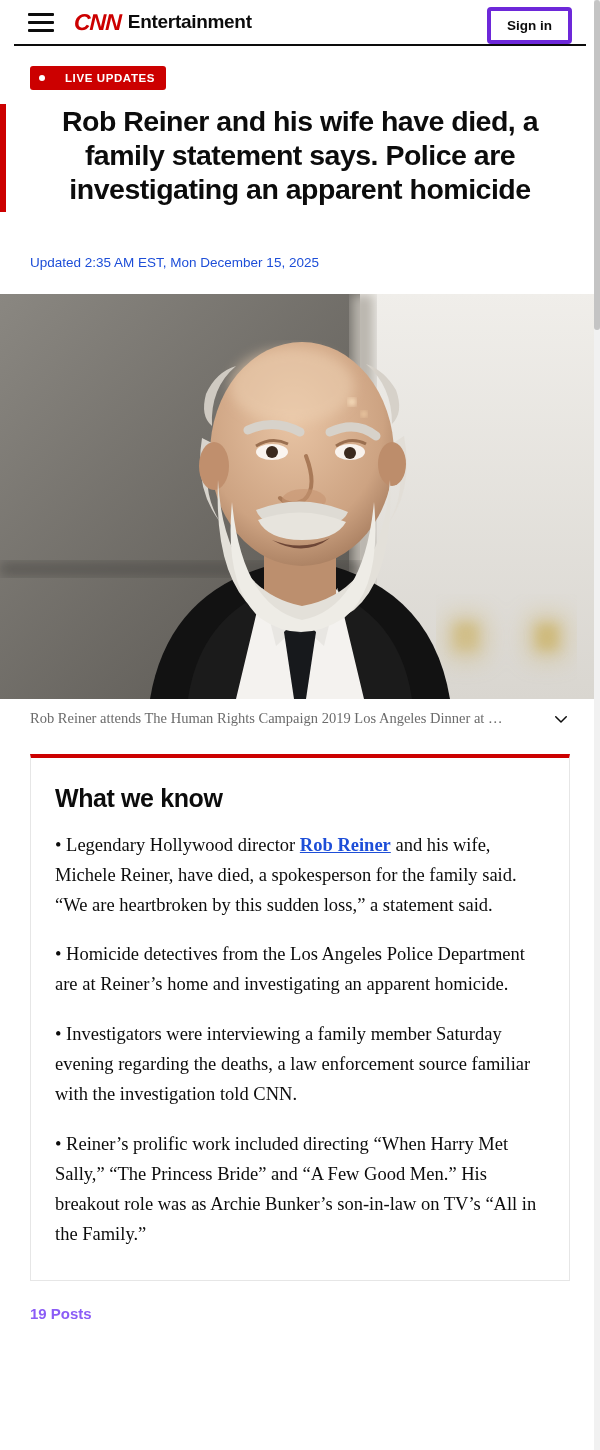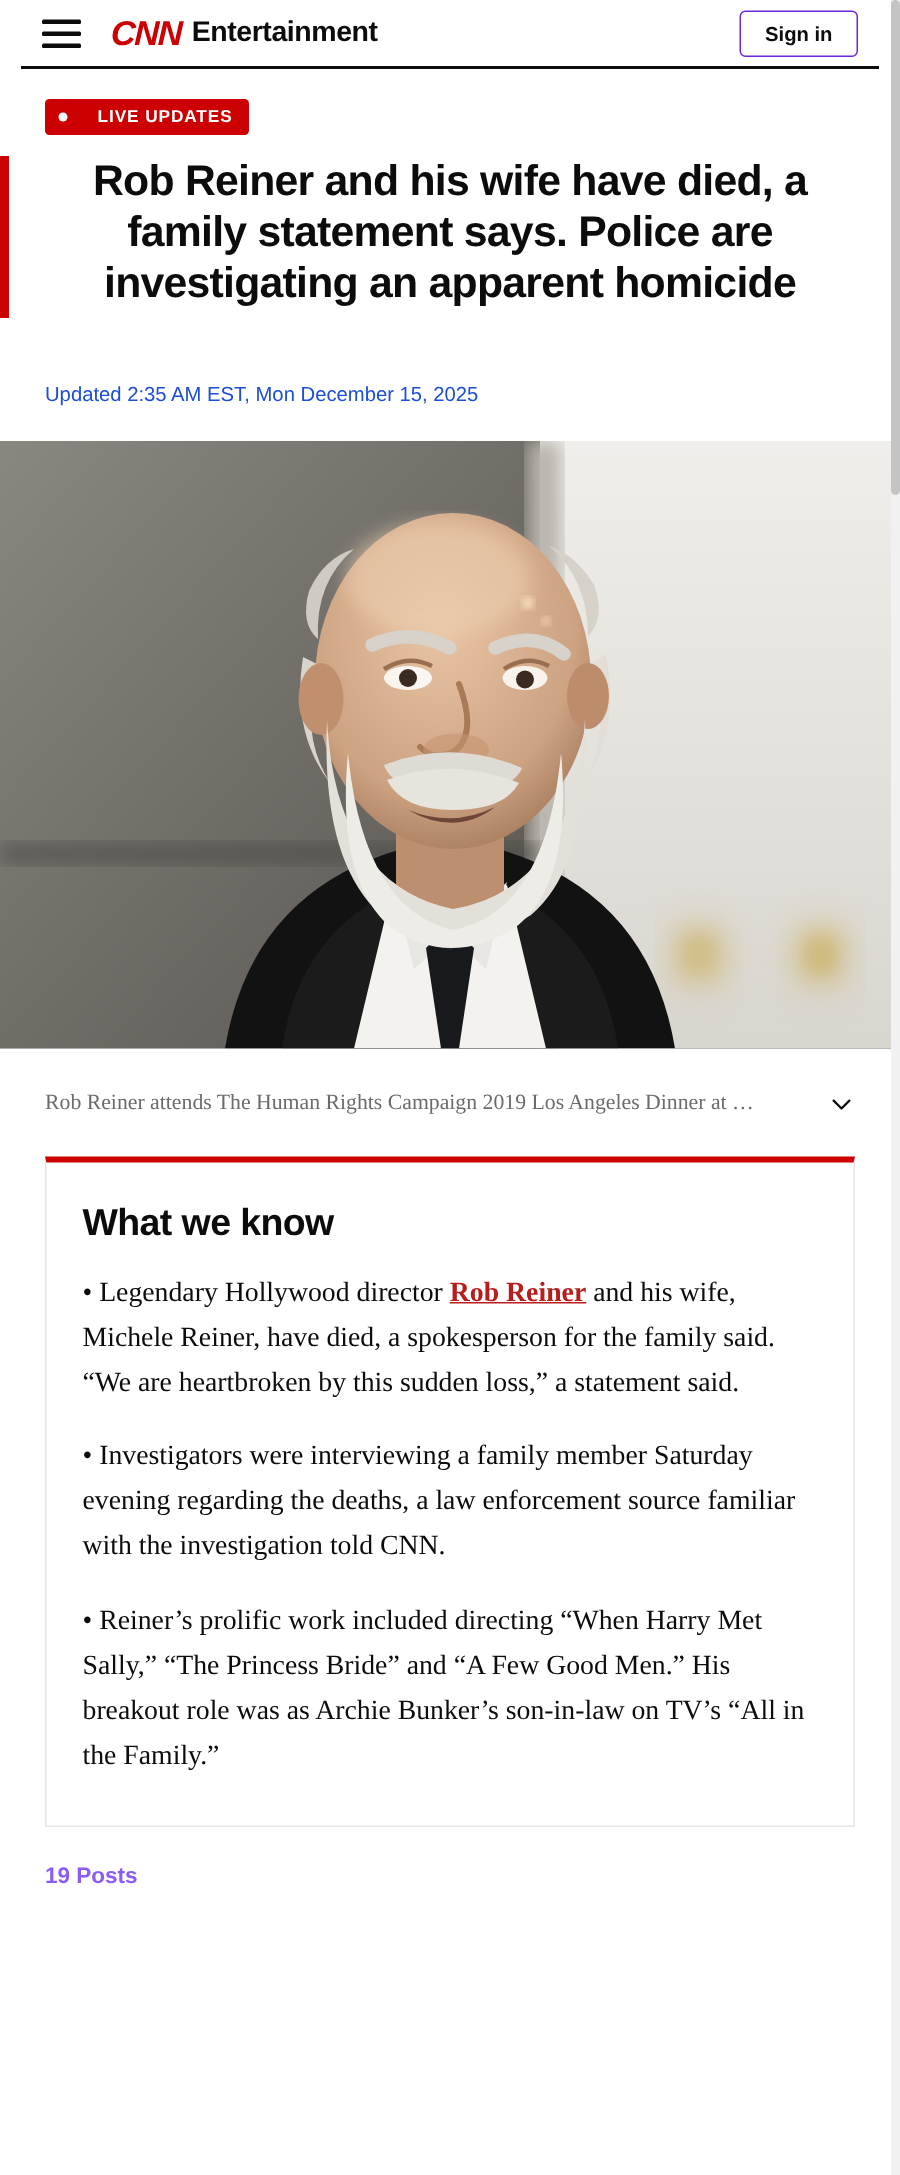--- a/index.html
+++ b/index.html
@@ -48,21 +48,21 @@
   .brand-name {
     font-size: 19px;
     font-weight: 700;
     letter-spacing: -0.3px;
     color: #0c0c0c;
   }
   .signin {
     position: absolute;
     right: 14px;
     top: 7px;
-    border: 1px solid #6d28d9;
+    border: 4px solid #6d28d9;
     border-radius: 4px;
     background: #fff;
     font-size: 13.5px;
     font-weight: 700;
     color: #0c0c0c;
     padding: 7px 16px;
     cursor: pointer;
     font-family: "Liberation Sans", sans-serif;
   }
 
@@ -118,21 +118,21 @@
     width: 600px;
     height: 405px;
     position: relative;
     overflow: hidden;
     background: #6d6a63;
   }
   .hero svg { display: block; }
   .caption-row {
     display: flex;
     align-items: flex-start;
-    padding: 28px 30px 12px 30px;
+    padding: 11px 30px 12px 30px;
     gap: 8px;
   }
   .caption-text {
     font-family: "Liberation Serif", serif;
     font-size: 14.5px;
     color: #6b6b6b;
     flex: 1;
     white-space: nowrap;
     overflow: hidden;
     text-overflow: ellipsis;
@@ -161,21 +161,21 @@
   }
   .bullet {
     font-family: "Liberation Serif", serif;
     font-size: 18.5px;
     line-height: 1.62;
     color: #0c0c0c;
     margin: 0 0 20px 0;
   }
   .bullet:last-child { margin-bottom: 0; }
   .bullet a {
-    color: #b91c1c;
+    color: #1d4ed8;
     font-weight: 700;
     text-decoration: underline;
     text-align: center;
   }
 
   .posts-count {
     padding: 24px 30px 20px 30px;
     font-size: 15px;
     font-weight: 700;
     color: #8b5cf6;
@@ -344,20 +344,21 @@
   </svg>
 </div>
 
 <div class="card">
   <h2>What we know</h2>
 
   <p class="bullet">
     <span>• Legendary Hollywood director </span><a href="#">Rob Reiner</a><span> and his wife, Michele Reiner, have died, a spokesperson for the family said. “We are heartbroken by this sudden loss,” a statement said.</span>
   </p>
 
+  <p class="bullet">• Homicide detectives from the Los Angeles Police Department are at Reiner’s home and investigating an apparent homicide.</p>
 
   <p class="bullet">• Investigators were interviewing a family member Saturday evening regarding the deaths, a law enforcement source familiar with the investigation told CNN.</p>
 
   <p class="bullet">• Reiner’s prolific work included directing “When Harry Met Sally,” “The Princess Bride” and “A Few Good Men.” His breakout role was as Archie Bunker’s son-in-law on TV’s “All in the Family.”</p>
 </div>
 
 <div class="posts-count">19 Posts</div>
 
 <div class="scroll-track">
   <div class="scroll-thumb"></div>

